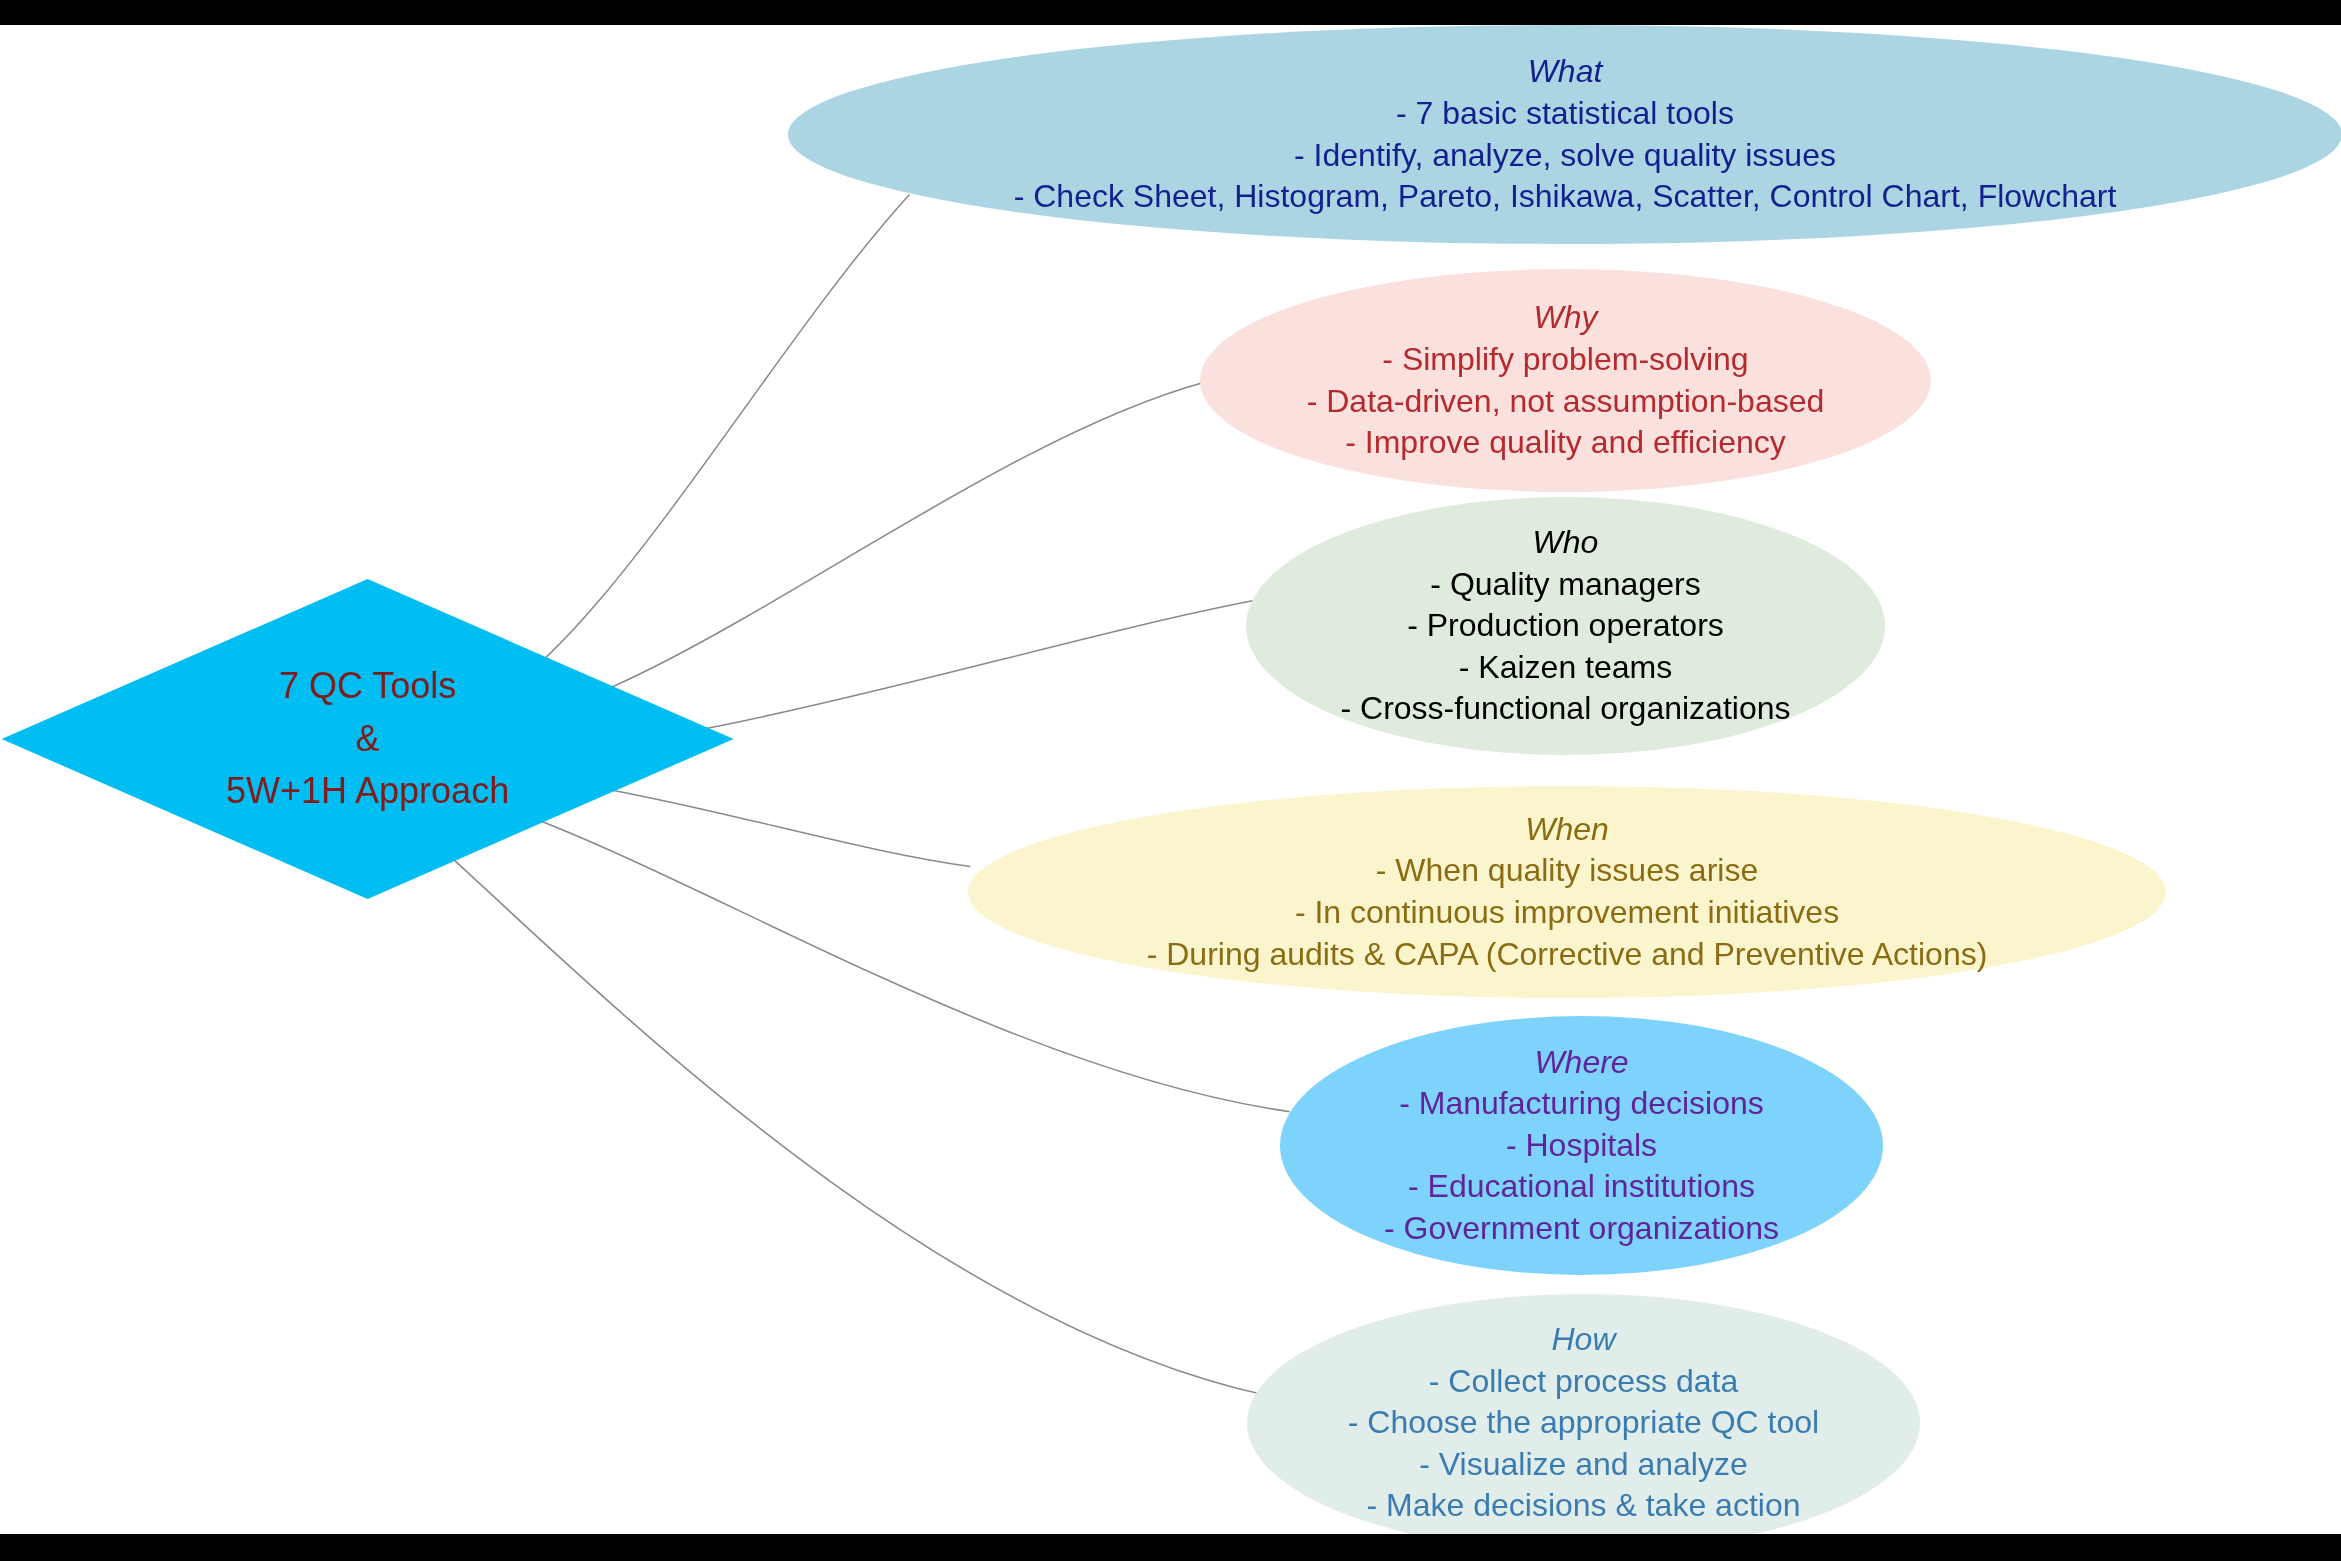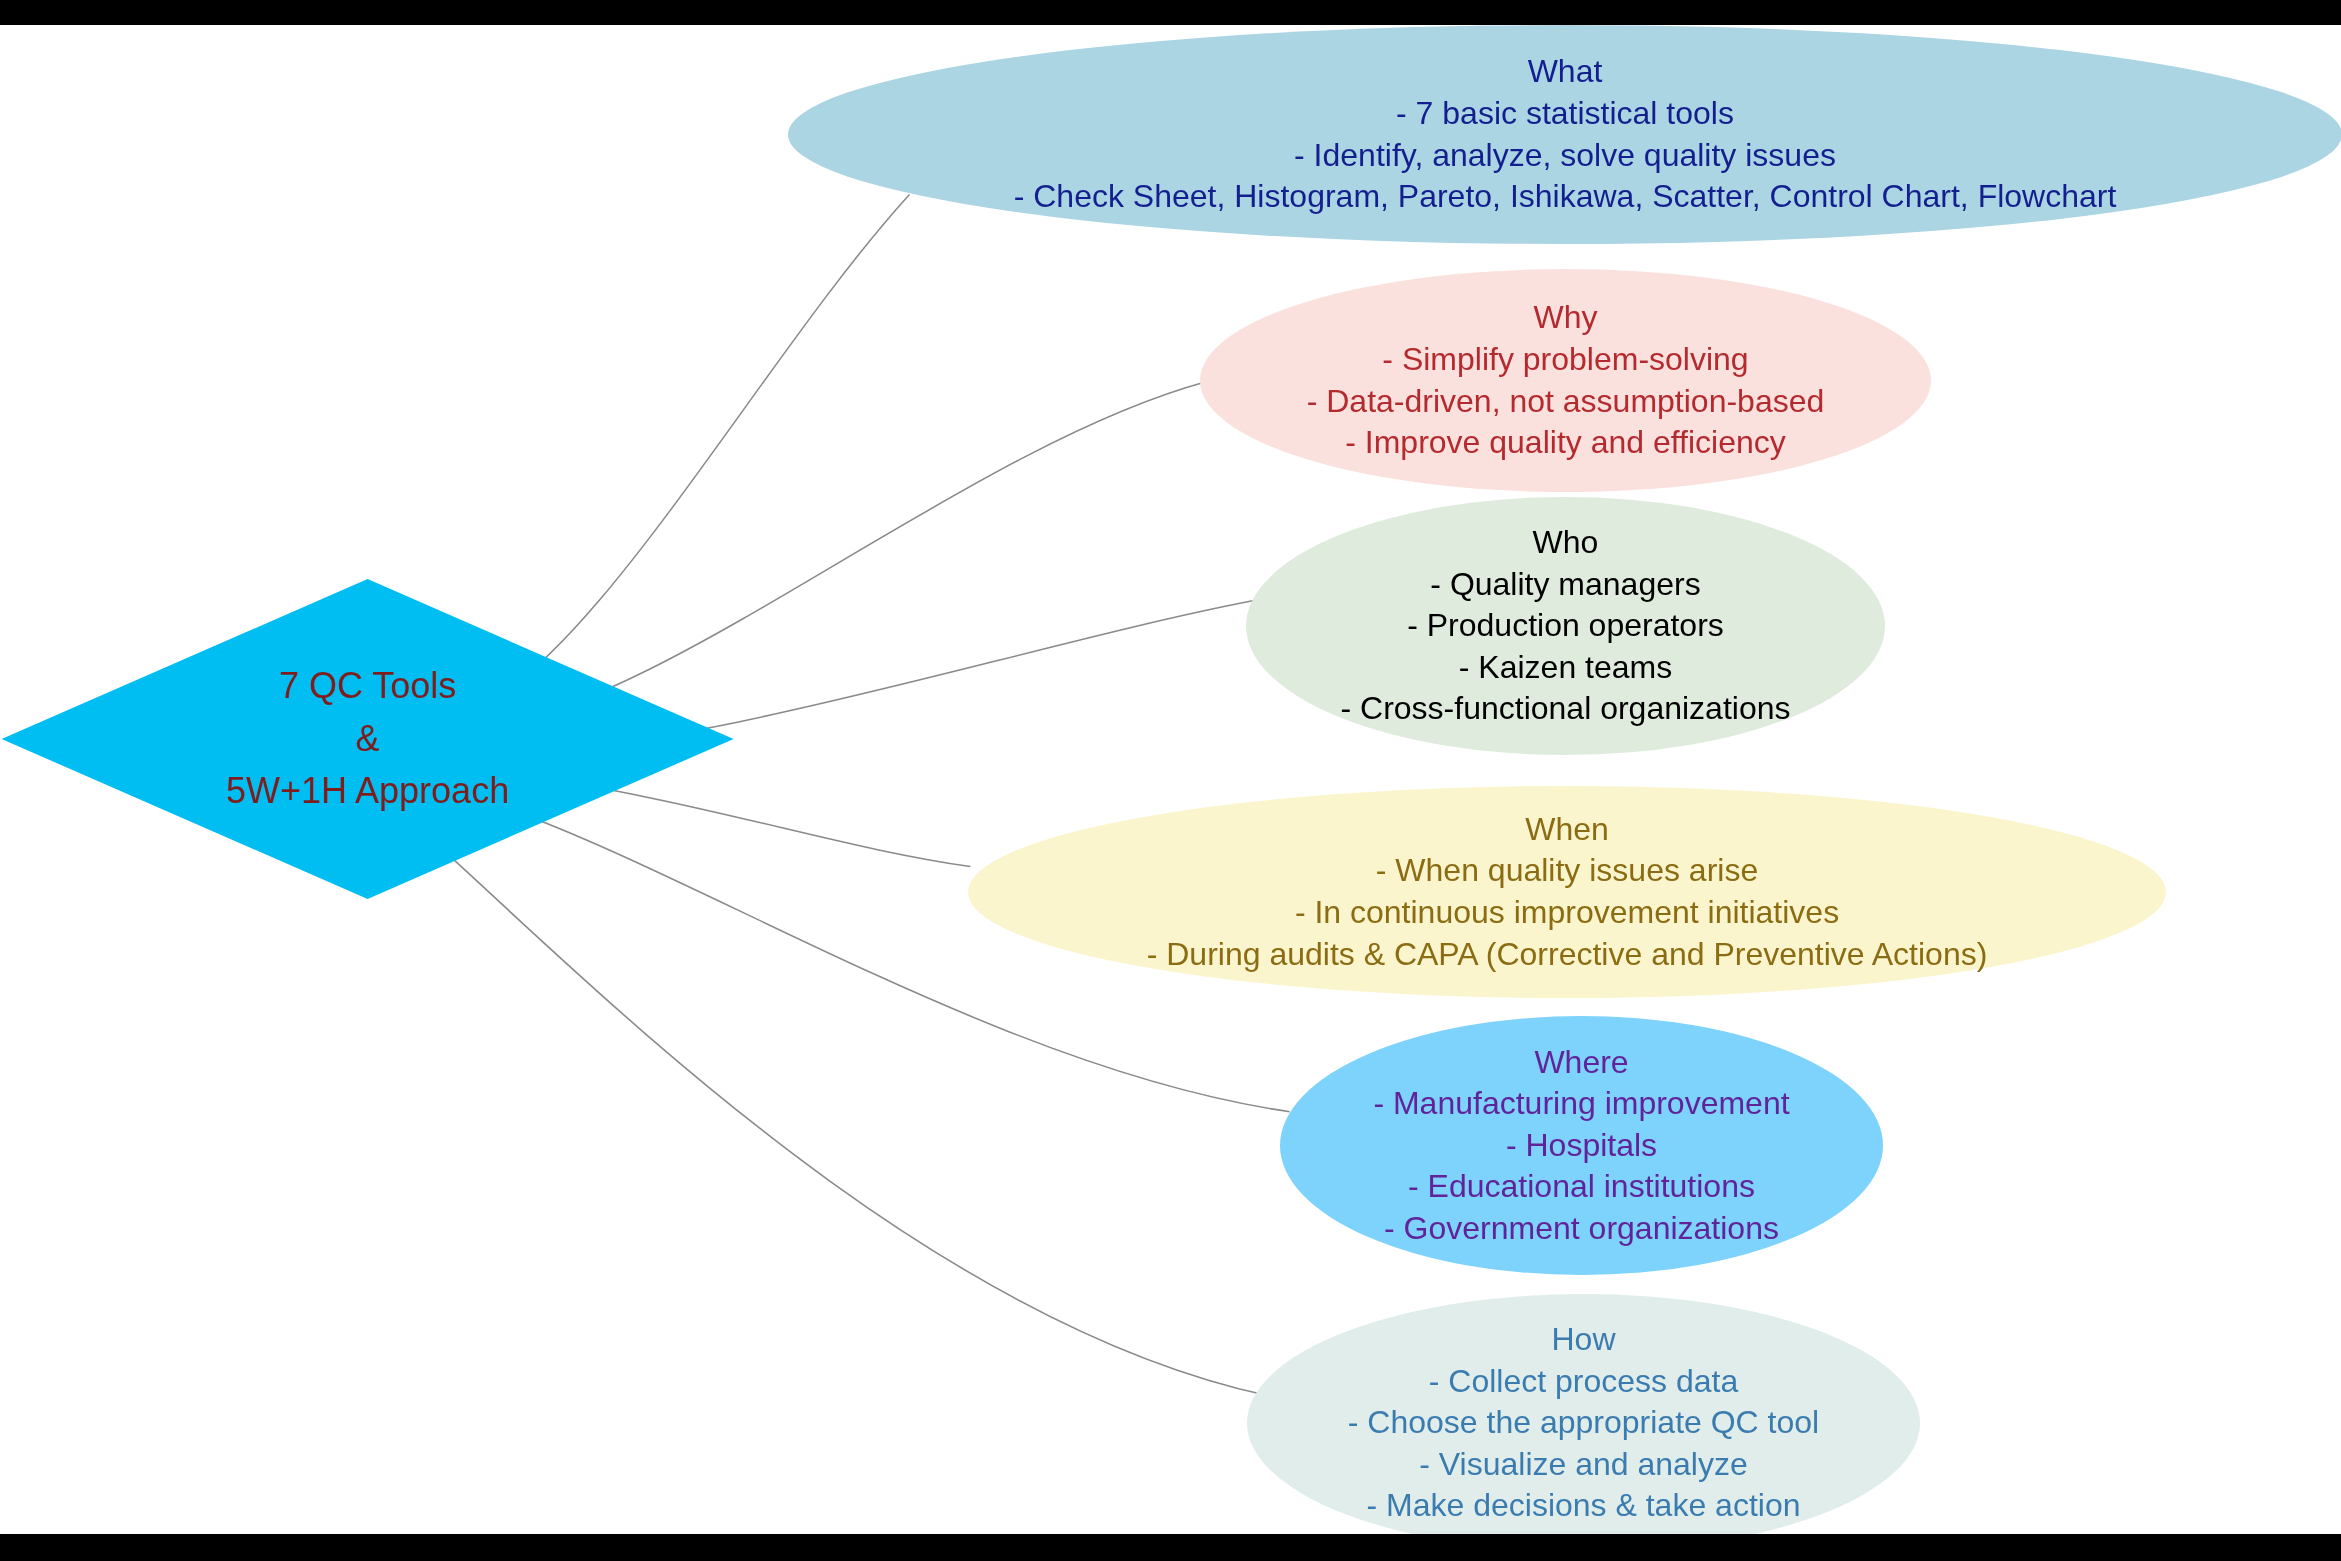--- a/index.html
+++ b/index.html
@@ -58,21 +58,21 @@
     position: absolute;
     display: flex;
     align-items: center;
     justify-content: center;
     text-align: center;
     line-height: 1.30;
     box-sizing: border-box;
   }
   .node .lines { width: 100%; }
   .node .ln { display: block; white-space: nowrap; }
-  .node .title { display: block; white-space: nowrap; }
+  .node .title { display: block; white-space: nowrap; font-style: italic; }
 
   
   #node-center {
     left: 1.6px;
     top: 554px;
     width: 732px;
     height: 320px;
     background: #00bdf2;
     clip-path: polygon(50% 0%, 100% 50%, 50% 100%, 0% 50%);
     color: #7f1d1d;
@@ -195,21 +195,21 @@
         <span class="title">When</span>
         <span class="ln">- When quality issues arise</span>
         <span class="ln">- In continuous improvement initiatives</span>
         <span class="ln">- During audits &amp; CAPA (Corrective and Preventive Actions)</span>
       </div>
     </div>
 
     <div class="node ellipse" id="node-where">
       <div class="lines">
         <span class="title">Where</span>
-        <span class="ln">- Manufacturing improvement</span>
+        <span class="ln">- Manufacturing decisions</span>
         <span class="ln">- Hospitals</span>
         <span class="ln">- Educational institutions</span>
         <span class="ln">- Government organizations</span>
       </div>
     </div>
 
     <div class="node ellipse" id="node-how">
       <div class="lines">
         <span class="title">How</span>
         <span class="ln">- Collect process data</span>

